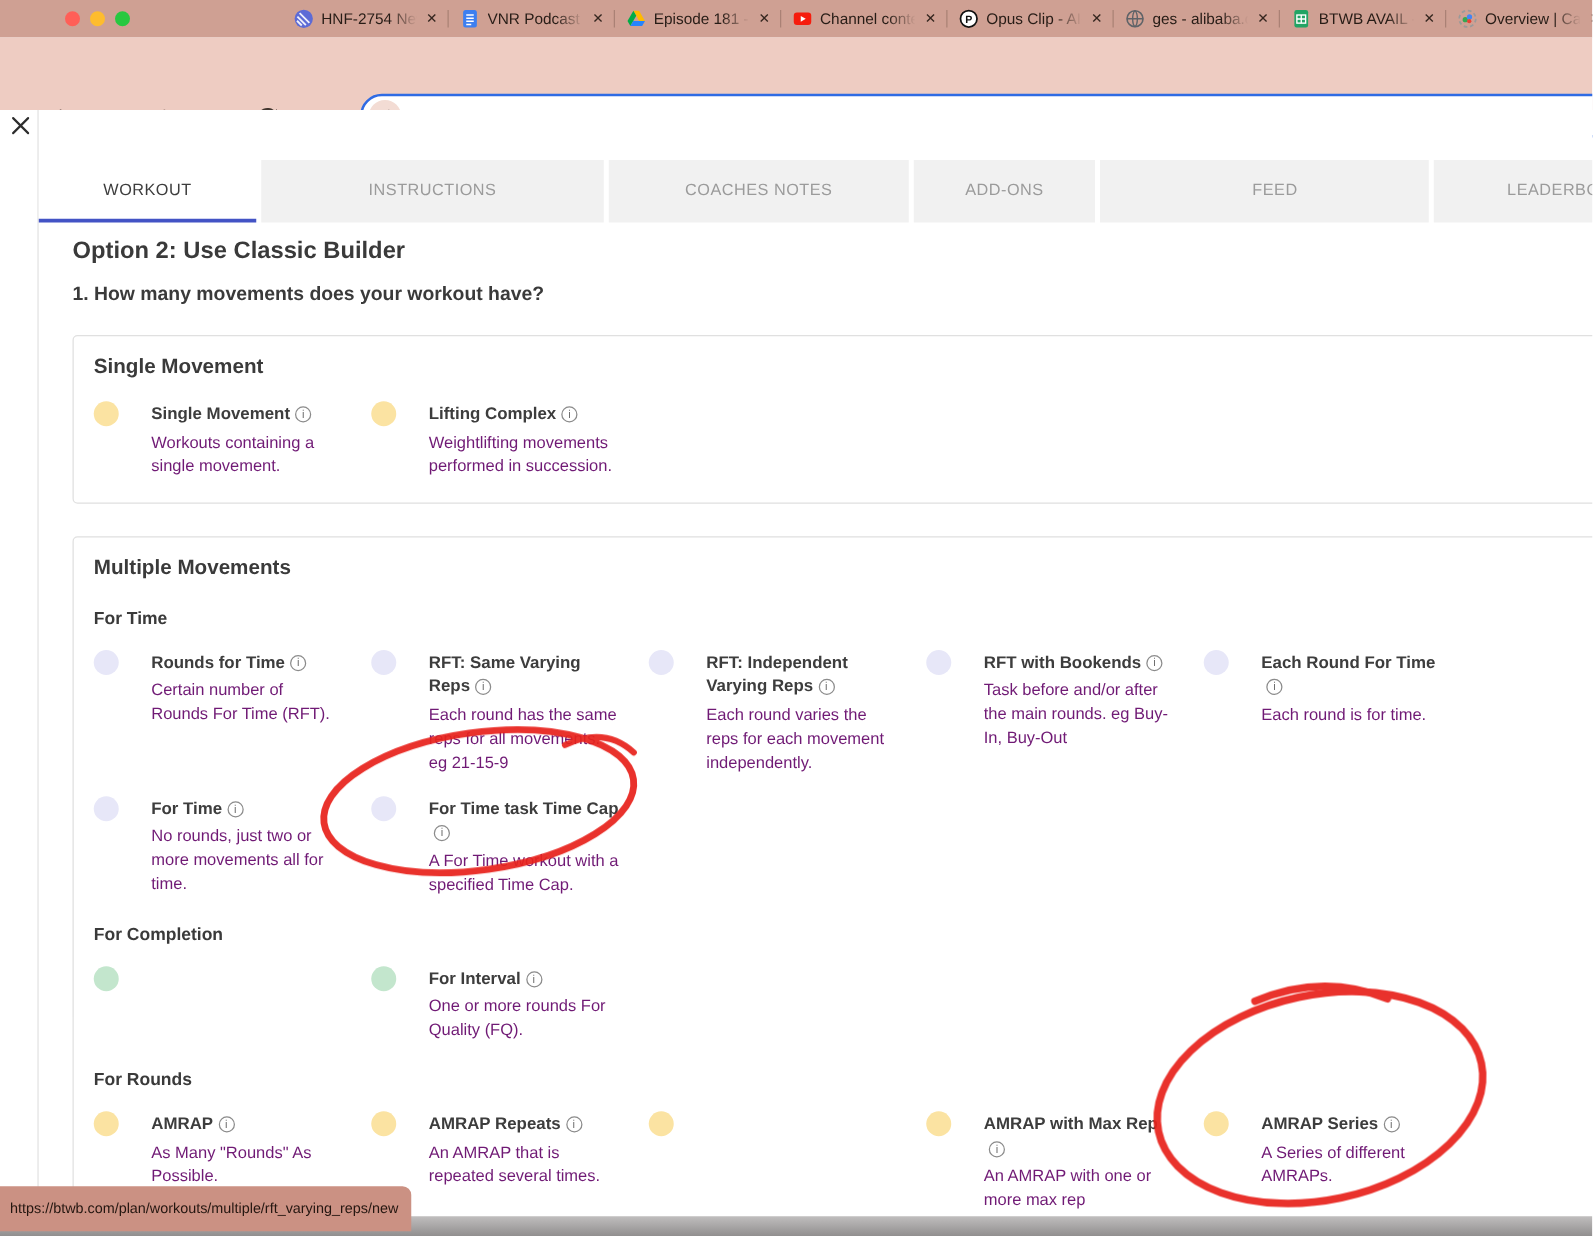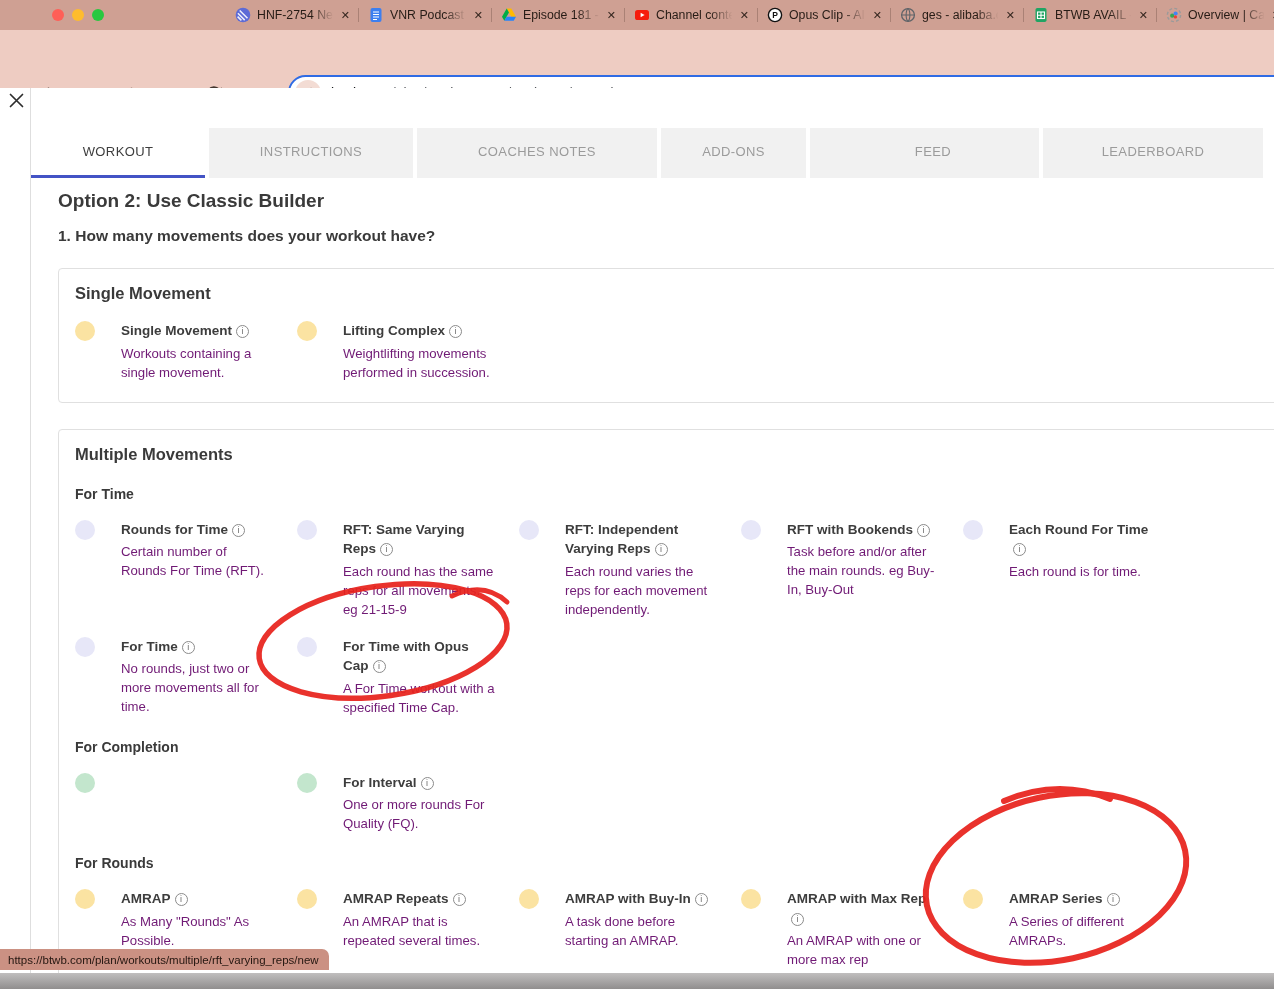--- a/index.html
+++ b/index.html
@@ -38,42 +38,42 @@
   .close-x svg{width:19px;height:19px;display:block;}
   .vline{position:absolute;left:30px;top:88px;bottom:16px;width:1px;background:#dedede;}
 
   
   .dialog{position:absolute;left:31px;top:88px;right:0;bottom:0;background:#fff;}
   .dtabs{position:absolute;left:0;top:40px;height:50px;display:flex;gap:4px;}
   .dtab{height:50px;display:flex;align-items:center;justify-content:center;
         font-size:13px;font-weight:500;letter-spacing:.4px;color:#9b9b9b;background:#f1f1f1;
         border-bottom:3px solid transparent;cursor:pointer;flex:none;}
   .dtab.active{background:#fff;color:#3d3d3d;border-bottom-color:var(--c-underline);text-align:right;}
-  .dtab:nth-child(1){width:174px;} .dtab:nth-child(2){width:204px;} .dtab:nth-child(3){width:240px;}
-  .dtab:nth-child(4){width:145px;} .dtab:nth-child(5){width:229px;padding-left:17px;} .dtab:nth-child(6){width:220px;}
+  .dtab:nth-child(1){width:174px;} .dtab:nth-child(2){width:274px;} .dtab:nth-child(3){width:240px;}
+  .dtab:nth-child(4){width:145px;} .dtab:nth-child(5){width:263px;padding-left:17px;} .dtab:nth-child(6){width:220px;}
 
   .dlg-title{position:absolute;left:27px;top:102px;font-size:19px;font-weight:700;color:#3a3a3a;}
   .dlg-q{position:absolute;left:27px;top:139px;font-size:15.5px;font-weight:700;color:#3a3a3a;}
 
   .cards{position:absolute;left:27px;top:180px;width:1235px;}
   .card{border:1px solid #e0e0e0;border-radius:4px;background:#fff;padding:15px 16px 20px 16px;margin-bottom:26px;}
   .card-h{font-size:16.5px;font-weight:700;color:#3a3a3a;}
   .sec-h{font-size:14px;font-weight:700;color:#3a3a3a;margin-top:22px;}
   .row{display:grid;grid-template-columns:repeat(5,222px);margin-top:18px;}
   .opt{display:flex;gap:26px;align-items:flex-start;padding-right:22px;}
   .dot{width:20px;height:20px;border-radius:50%;flex:none;}
   .dot.yellow{background:var(--c-yellow);} .dot.lavender{background:var(--c-lavender);}
   .dot.green{background:var(--c-green);}
   .opt-title{font-size:13.5px;font-weight:700;color:#3d3d3d;line-height:19.5px;}
   .info{display:inline-block;width:13px;height:13px;line-height:11px;border:1px solid #8b8b8b;border-radius:50%;
         font-size:9px;font-weight:400;font-style:normal;color:#6e6e6e;text-align:center;margin-left:4px;vertical-align:1px;}
   .opt-desc{font-size:13.2px;color:#701a75;line-height:19px;margin-top:3px;max-width:196px;}
 
   
-  .status-tip{position:absolute;left:0;top:949px;height:21px;z-index:5;background:var(--c-tipbg);
+  .status-tip{position:absolute;left:0;top:949px;height:36px;z-index:5;background:var(--c-tipbg);
       color:#241610;font-size:11.5px;display:flex;align-items:center;padding:0 10px 0 8px;border-radius:0 7px 0 0;}
   .bottombar{position:absolute;left:0;top:973px;right:0;height:16px;z-index:4;
       background:linear-gradient(180deg,#c0bebe,#908e8e);}
 
   .annotations{position:absolute;inset:0;z-index:6;pointer-events:none;}
 </style>
 </head>
 <body>
 
 <div class="page" style="--c-tabstrip: #cfa093; --c-toolbar: #eeccc2; --c-focus: #2f6be4; --c-underline: #4353c5; --c-red: #e8231d; --c-yellow: #fbe3a2; --c-lavender: #e7e7f8; --c-green: #c3e6cd; --c-tipbg: #cb9183;">
@@ -302,21 +302,21 @@
     <span class="dot lavender"></span>
     <div>
       <div class="opt-title"><span>For Time</span><span class="info">i</span></div>
       <div class="opt-desc">No rounds, just two or more movements all for time.</div>
     </div>
   </div>
 
   <div class="opt">
     <span class="dot lavender"></span>
     <div>
-      <div class="opt-title"><span>For Time with Opus Cap</span><span class="info">i</span></div>
+      <div class="opt-title"><span>For Time task Time Cap</span><span class="info">i</span></div>
       <div class="opt-desc">A For Time workout with a specified Time Cap.</div>
     </div>
   </div>
 </div>
           <div class="sec-h">For Completion</div>
           <div class="row">
   <div class="opt">
     <span class="dot green"></span>
   </div>
 
@@ -342,24 +342,20 @@
   <div class="opt">
     <span class="dot yellow"></span>
     <div>
       <div class="opt-title"><span>AMRAP Repeats</span><span class="info">i</span></div>
       <div class="opt-desc">An AMRAP that is repeated several times.</div>
     </div>
   </div>
 
   <div class="opt">
     <span class="dot yellow"></span>
-    <div>
-      <div class="opt-title"><span>AMRAP with Buy-In</span><span class="info">i</span></div>
-      <div class="opt-desc">A task done before starting an AMRAP.</div>
-    </div>
   </div>
 
   <div class="opt">
     <span class="dot yellow"></span>
     <div>
       <div class="opt-title"><span>AMRAP with Max Rep</span><span class="info">i</span></div>
       <div class="opt-desc">An AMRAP with one or more max rep movements.</div>
     </div>
   </div>
 

